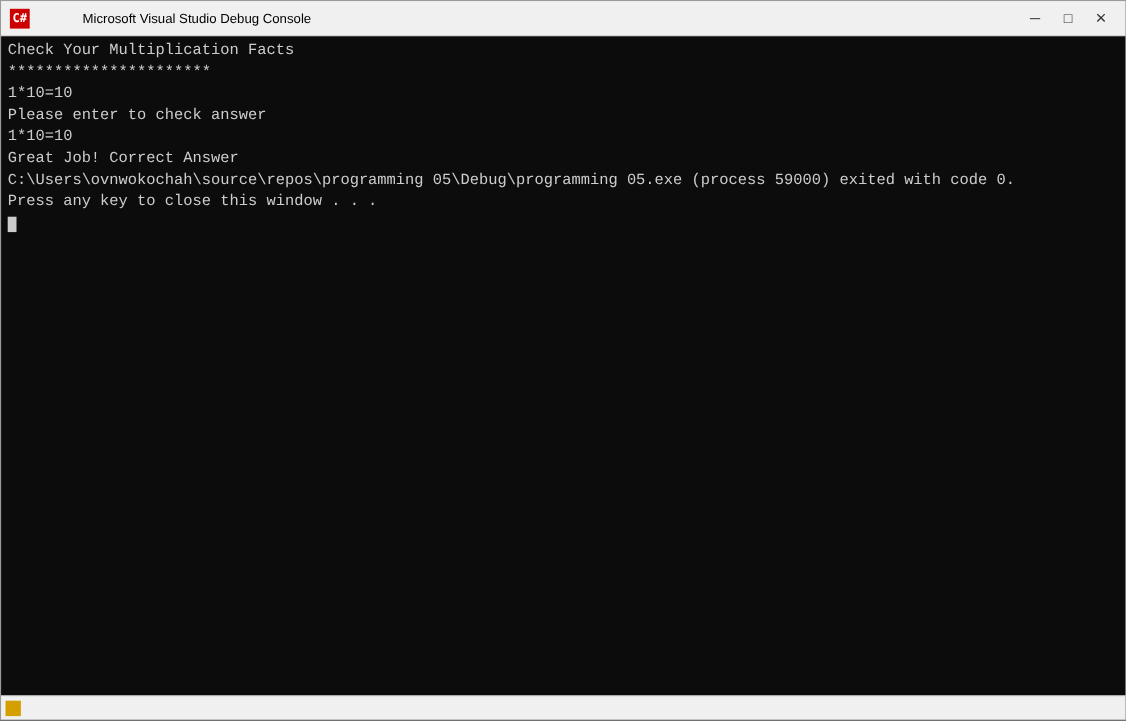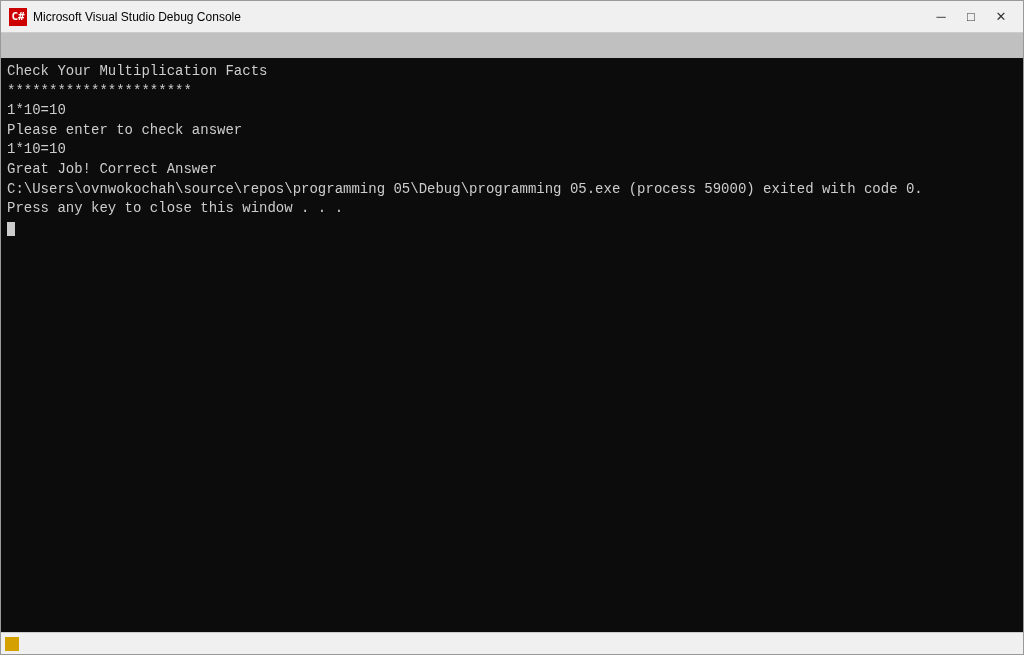--- a/index.html
+++ b/index.html
@@ -48,20 +48,21 @@
       font-weight: bold;
       font-family: monospace;
       flex-shrink: 0;
     }
 
     .title-bar-text {
       flex: 1;
       font-size: 12px;
       color: #000;
       font-family: 'Segoe UI', sans-serif;
+      margin-left: 42px;
     }
 
     .title-bar-buttons {
       display: flex;
       gap: 2px;
     }
 
     .title-bar-btn {
       width: 28px;
       height: 22px;
@@ -74,21 +75,20 @@
       font-size: 13px;
       color: #333;
     }
 
     .console-area {
       flex: 1;
       background: #0c0c0c;
       padding: 4px 6px;
       overflow: hidden;
       position: relative;
-      margin-top: 25px;
     }
 
     .console-text {
       font-family: 'Consolas', 'Courier New', monospace;
       font-size: 14px;
       color: #cccccc;
       white-space: pre;
       line-height: 1.4;
     }
 

